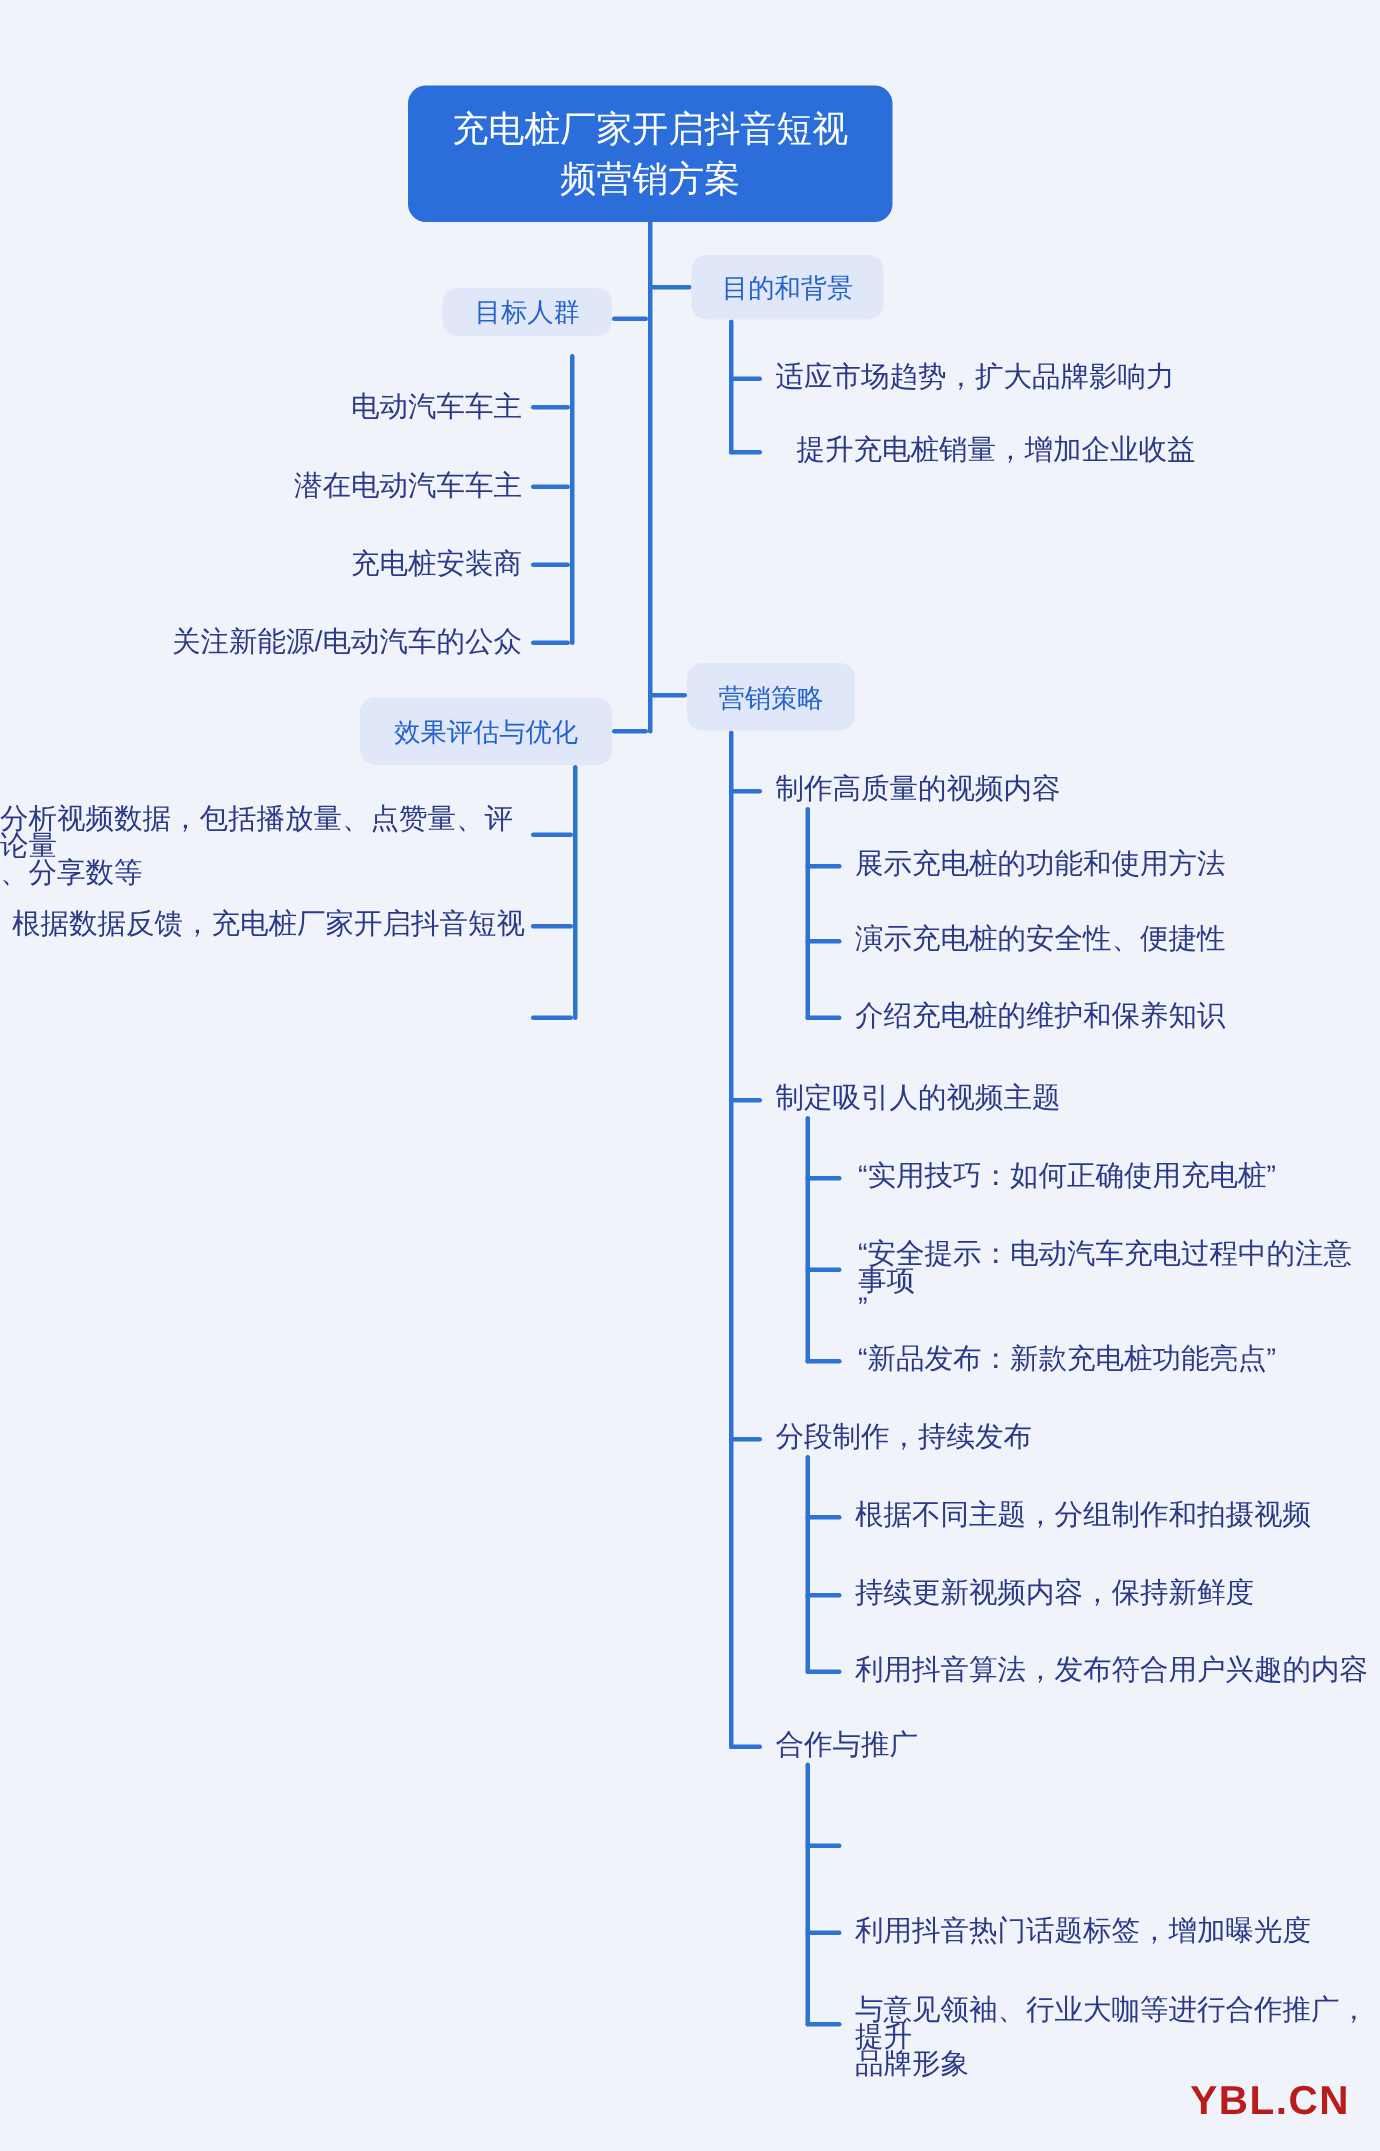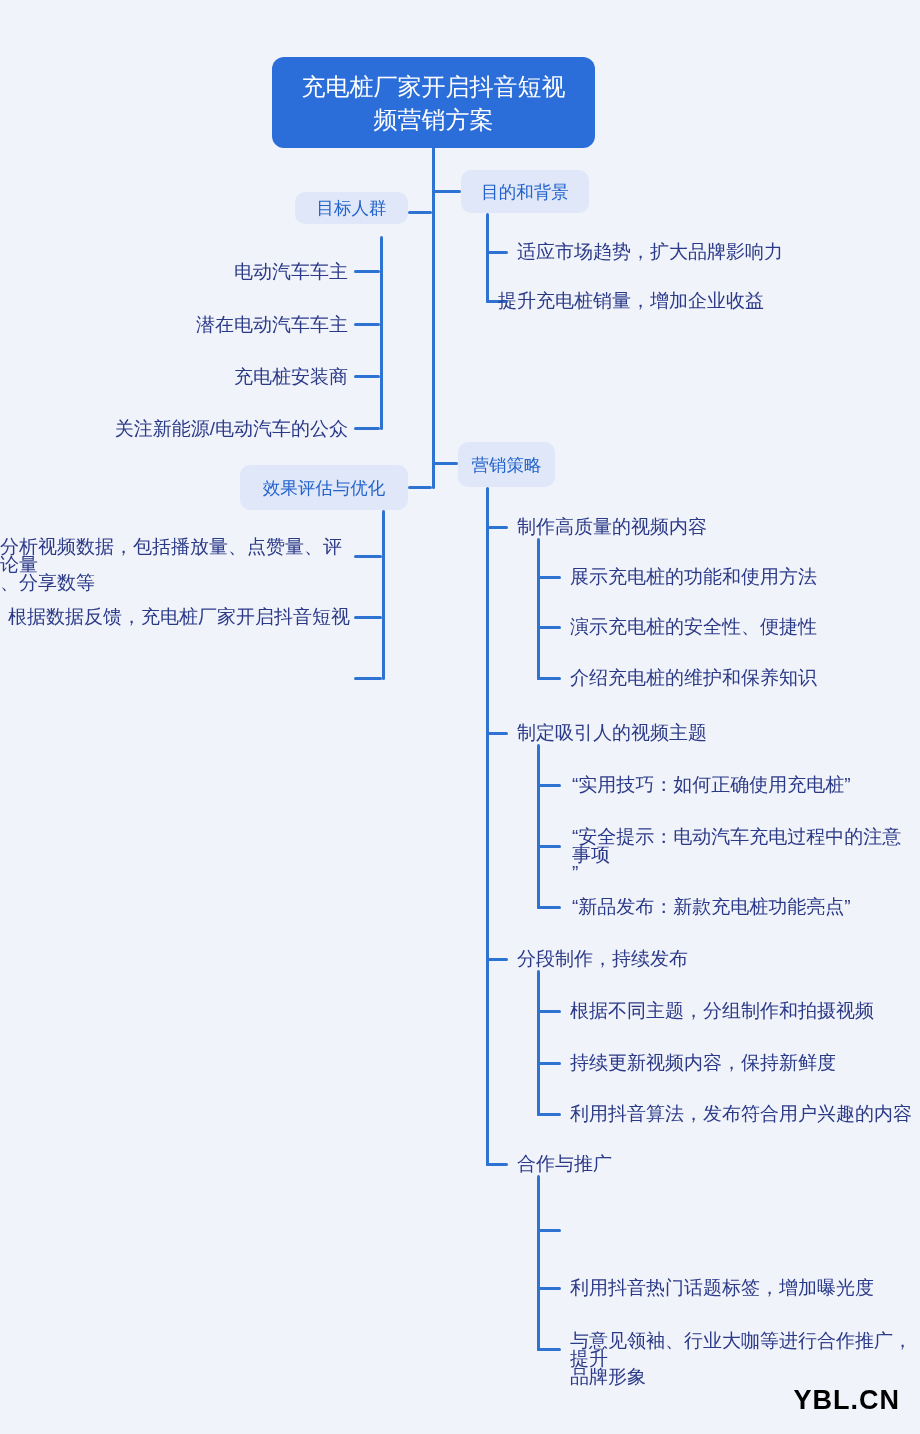--- a/index.html
+++ b/index.html
@@ -49,21 +49,21 @@
     line-height:18px;
     white-space:pre-line;
   }
   .leaf.anchor-right{ text-align:left; }
   .watermark{
     position:absolute;
     right:20px;bottom:18px;
     font-size:27px;
     font-weight:bold;
     letter-spacing:1px;
-    color:#000000;
+    color:#b91c1c;
     margin-top:29px;
   }
 </style>
 </head>
 <body>
 
 <div class="canvas">
 
   <div class="line" style="left:432px;top:147px;width:3px;height:342px"></div>
   <div class="line" style="left:408px;top:211px;width:24px;height:3px"></div>
@@ -111,29 +111,29 @@
   <div class="line" style="left:537px;top:1229px;width:24px;height:3px"></div>
   <div class="line" style="left:537px;top:1287px;width:24px;height:3px"></div>
   <div class="line" style="left:537px;top:1348px;width:24px;height:3px"></div>
 
   <div class="root">充电桩厂家开启抖音短视
 频营销方案</div>
 
   <div class="branch" style="left:295px;top:192px;width:113px;height:32px">目标人群</div>
   <div class="branch" style="left:461px;top:170px;width:128px;height:43px">目的和背景</div>
   <div class="branch" style="left:240px;top:465px;width:168px;height:45px">效果评估与优化</div>
-  <div class="branch" style="left:458px;top:442px;width:97px;height:45px">营销策略</div>
+  <div class="branch" style="left:458px;top:442px;width:112px;height:45px">营销策略</div>
 
   <div class="leaf anchor-right" style="right:572px;top:263px">电动汽车车主</div>
   <div class="leaf anchor-right" style="right:572px;top:316px">潜在电动汽车车主</div>
   <div class="leaf anchor-right" style="right:572px;top:368px">充电桩安装商</div>
   <div class="leaf anchor-right" style="right:572px;top:420px">关注新能源/电动汽车的公众</div>
 
   <div class="leaf" style="left:517px;top:243px">适应市场趋势，扩大品牌影响力</div>
-  <div class="leaf" style="left:498px;top:292px">提升充电桩销量，增加企业收益</div>
+  <div class="leaf" style="left:531px;top:292px">提升充电桩销量，增加企业收益</div>
 
   <div class="leaf anchor-right" style="right:570px;top:538px">分析视频数据，包括播放量、点赞量、评论量
 、分享数等</div>
   <div class="leaf anchor-right" style="right:570px;top:608px">根据数据反馈，充电桩厂家开启抖音短视</div>
 
   <div class="leaf" style="left:517px;top:518px">制作高质量的视频内容</div>
   <div class="leaf" style="left:517px;top:724px">制定吸引人的视频主题</div>
   <div class="leaf" style="left:517px;top:950px">分段制作，持续发布</div>
   <div class="leaf" style="left:517px;top:1155px">合作与推广</div>
 

